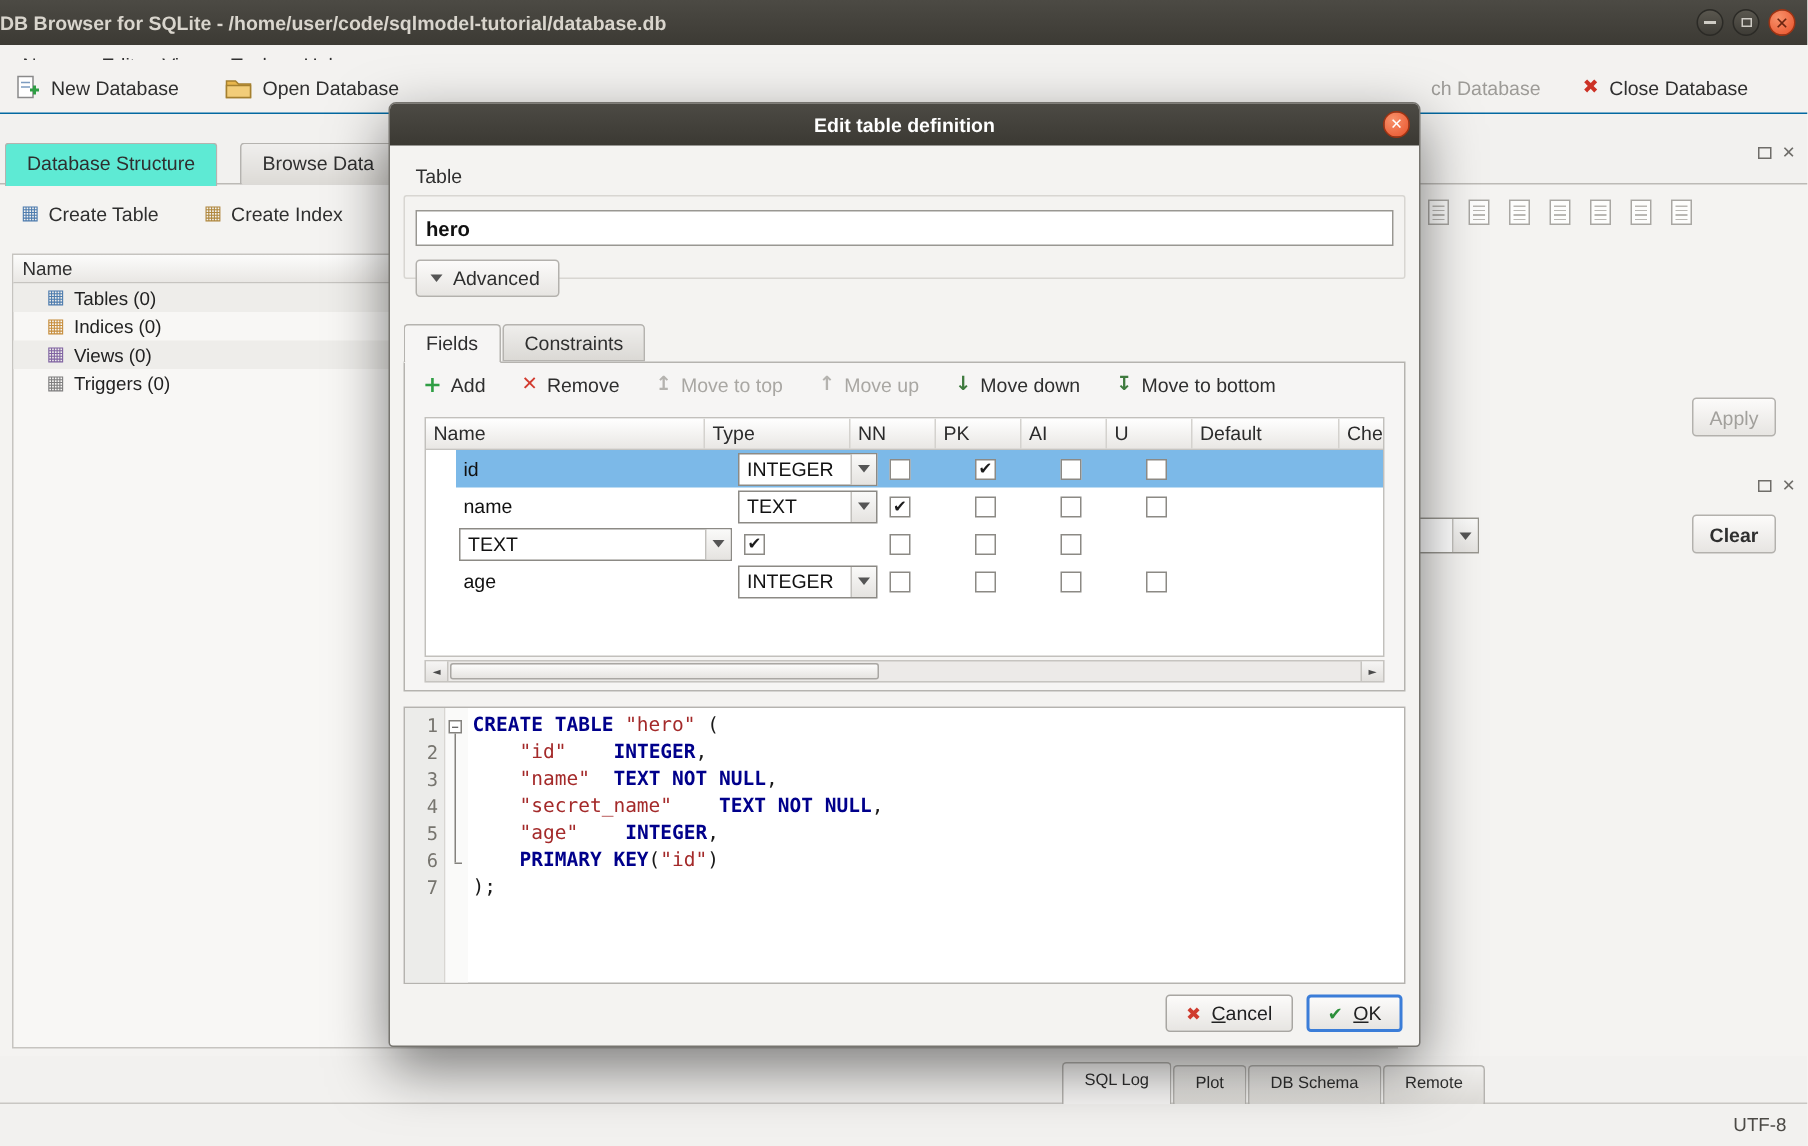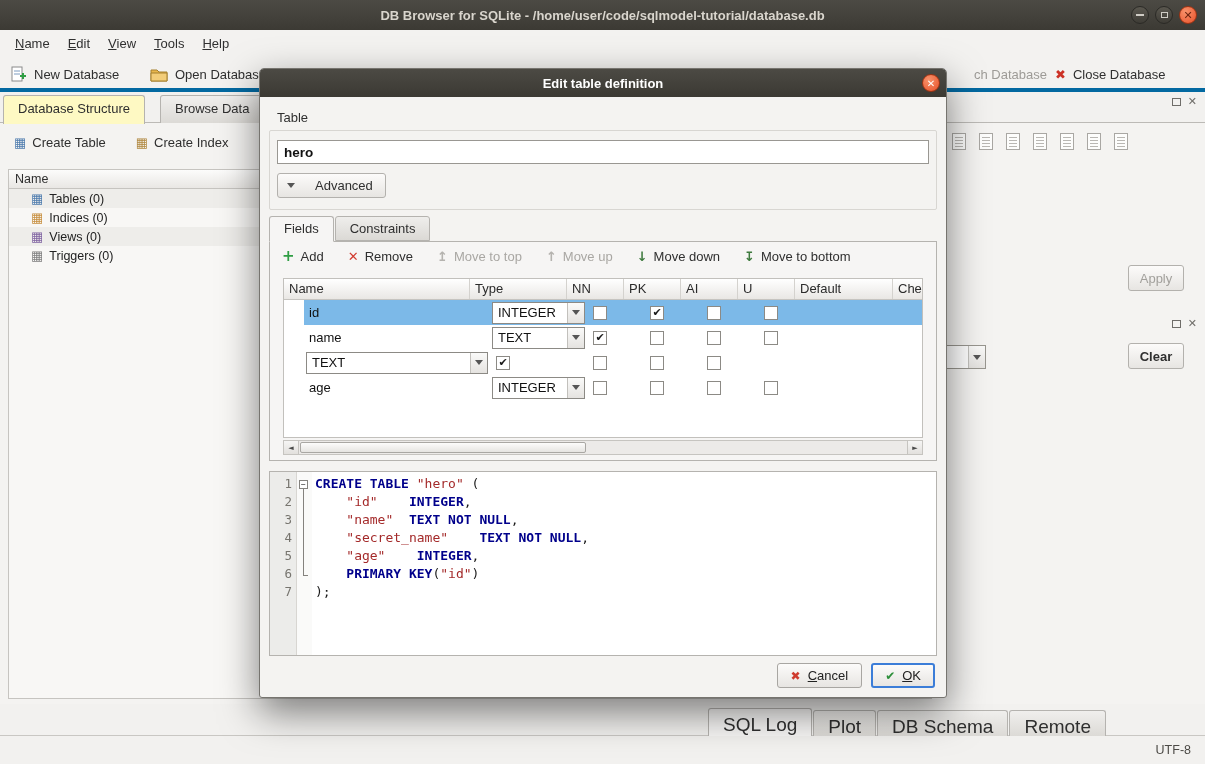--- a/index.html
+++ b/index.html
@@ -7,47 +7,47 @@
   body {
     width:1205px; height:764px; position:relative; overflow:hidden;
     background:#f2f1ef;
     font-family:"Liberation Sans","DejaVu Sans",sans-serif;
     color:#2f2f2f;
   }
   .glyph { font-family:"DejaVu Sans",sans-serif; }
 
   
   .titlebar { position:absolute; left:0; top:0; width:100%; height:30px;
-    background:linear-gradient(#4c4a44,#3c3a34); display:flex; align-items:center; justify-content:center; }
+    background:linear-gradient(#4c4a44,#3c3a34); display:flex; align-items:center; }
   .titlebar .title { color:#d9d5cd; font-size:13px; font-weight:bold; }
   .win-controls { position:absolute; right:8px; top:6px; display:flex; gap:6px; }
   .wc { width:18px; height:18px; border-radius:50%; display:flex; align-items:center; justify-content:center; border:1px solid #2b2a26; }
   .wc.dark { background:linear-gradient(#5a574f,#3e3c36); }
   .wc.close { background:radial-gradient(circle at 35% 30%,#f8926b,#e8512a); border-color:#9e3313; }
   .wc-min { width:8px; height:2px; background:#cfccc5; }
   .wc-max { width:7px; height:6px; border:1px solid #cfccc5; }
   .wc-x { color:#6b2410; font-size:11px; font-weight:bold; line-height:1; }
 
   
   .menubar { position:absolute; top:30px; left:0; width:100%; height:26px; background:#f3f2f0;
     display:flex; align-items:center; padding-left:6px; }
   .menu-item { display:inline-block; padding:3px 9px; font-size:13px; color:#303030; }
   .menu-item::first-letter { text-decoration:underline; }
 
-  .toolbar { position:absolute; top:56px; left:0; width:100%; height:36px; background:#f3f2f0;
-    border-bottom:4px solid #0369a1; }
+  .toolbar { position:absolute; top:40px; left:0; width:100%; height:36px; background:#f3f2f0;
+    border-bottom:1px solid #0369a1; }
   .tbtn { position:absolute; top:4px; height:28px; display:flex; align-items:center; gap:7px; font-size:13px; padding:0 6px; }
-  .tbtn.disabled { color:#9d9b97;margin-left:20px; }
+  .tbtn.disabled { color:#9d9b97; }
   .icon-x-red { color:#cc3226; font-weight:bold; font-size:13px; }
 
   
   .main-tabs { position:absolute; top:92px; left:0; width:100%; height:31px; }
   .mtab { position:absolute; top:3px; height:28px; padding:5px 14px; font-size:13px;
     background:linear-gradient(#f0efed,#dcdad6); border:1px solid #b5b3af; border-bottom:none; border-radius:3px 3px 0 0; }
-  .mtab.selected { background:#fef9c3; height:29px; z-index:2; }
+  .mtab.selected { background:#5eead4; height:29px; z-index:2; }
   .content-bg { position:absolute; top:122px; left:0; width:100%; height:582px; background:#f4f3f1; border-top:1px solid #bcbab6; }
 
   
   .create-row { position:absolute; top:131px; left:8px; display:flex; gap:18px; }
   .cbtn { display:flex; align-items:center; gap:6px; font-size:13px; padding:4px 6px; }
   .sq-icon { font-family:"DejaVu Sans",sans-serif; font-size:13px; line-height:1; }
 
   .tree { position:absolute; top:169px; left:8px; width:924px; height:530px; background:#f8f7f5; border:1px solid #c6c4c0; }
   .tree-header { height:19px; background:linear-gradient(#fcfcfb,#e9e7e4); border-bottom:1px solid #c6c4c0;
     font-size:12.5px; padding:2px 6px; }
@@ -68,42 +68,42 @@
   .clear-btn { position:absolute; top:343px; left:1128px; width:56px; height:26px; color:#2f2f2f;font-weight:bold; }
   .combo-frag { position:absolute; top:345px; left:938px; width:48px; height:24px; background:#fff; border:1px solid #98968f; display:flex; }
   .combo-frag .sp { flex:1; }
   .combo-arrow-box { width:17px; border-left:1px solid #c2c0bc; background:linear-gradient(#fafaf9,#e5e3e0);
     display:flex; align-items:center; justify-content:center; }
   .tri-down { width:0; height:0; border-left:4px solid transparent; border-right:4px solid transparent; border-top:5px solid #555; }
 
   
   .bottom-line { position:absolute; top:735px; left:0; width:100%; height:1px; background:#c9c7c3; }
   .bottom-tabs { position:absolute; top:708px; left:708px; display:flex; align-items:flex-end; }
-  .btab { height:26px; padding:5px 14px; font-size:19px; border:1px solid #b5b3af; border-bottom:none;
+  .btab { height:26px; padding:5px 14px; font-size:11px; border:1px solid #b5b3af; border-bottom:none;
     border-radius:3px 3px 0 0; background:linear-gradient(#f0efed,#dcdad6); margin-right:1px; }
   .btab.selected { background:#f7f6f5; height:28px; }
   .statusbar { position:absolute; bottom:0; left:0; width:100%; height:28px; background:#f2f1ef;
     display:flex; align-items:center; justify-content:flex-end; padding-right:14px; font-size:12.5px; color:#4c4a46; }
 
   
   .dialog { position:absolute; left:259px; top:68px; width:688px; height:630px; background:#f4f3f1;
     border:1px solid #76746f; border-radius:5px 5px 3px 3px; box-shadow:0 14px 38px rgba(0,0,0,.5); z-index:10; }
   .dlg-title { height:28px; background:linear-gradient(#4c4a44,#3b3933); border-radius:4px 4px 0 0;
     display:flex; align-items:center; justify-content:center; position:relative; }
   .dlg-title .ttl { color:#ffffff; font-size:13px; font-weight:bold; }
   .dlg-close { position:absolute; right:6px; top:5px; width:18px; height:18px; border-radius:50%;
     background:radial-gradient(circle at 35% 30%,#f8926b,#e8512a); border:1px solid #9e3313;
     color:#fff; font-size:10px; font-weight:bold; display:flex; align-items:center; justify-content:center; }
   .dlg-body { position:absolute; left:0; top:28px; right:0; bottom:0;border-radius:19px; }
 
   .lbl-table { position:absolute; left:17px; top:13px; font-size:13px; }
-  .group-frame { position:absolute; left:9px; right:9px; top:33px; height:80px; border:1px solid #d8d6d2; border-radius:2px; }
+  .group-frame { position:absolute; left:9px; right:9px; top:33px; height:56px; border:1px solid #d8d6d2; border-radius:2px; }
   .name-input { position:absolute; left:7px; right:7px; top:9px; height:24px; border:1px solid #999792; background:#fff;
     font:700 13.5px "Liberation Sans","DejaVu Sans",sans-serif; padding:0 6px; color:#111; }
-  .adv-btn { position:absolute; left:7px; top:42px; display:inline-flex; align-items:center; gap:20px;
+  .adv-btn { position:absolute; left:7px; top:42px; display:inline-flex; align-items:center; gap:7px;
     padding:4px 12px 4px 9px; border:1px solid #b3b1ad; border-radius:3px; background:linear-gradient(#fcfbfa,#e7e5e2); font-size:13px; }
 
   .dlg-tabs { position:absolute; left:9px; top:119px; display:flex; }
   .dtab { height:25px; padding:4px 14px; font-size:13px; border:1px solid #b5b3af; border-radius:3px 3px 0 0;
     background:linear-gradient(#efeeec,#dbd9d5); margin-right:1px;text-align:right; }
   .dtab.selected { background:#f6f5f4; height:26px; border-bottom:1px solid #f6f5f4; z-index:3; }
 
   .fields-panel { position:absolute; left:9px; right:9px; top:144px; height:220px; border:1px solid #b5b3af; background:#f6f5f4; z-index:2; }
   .fpanel-toolbar { position:absolute; left:12px; top:7px; display:flex; gap:24px; align-items:center; }
   .ftool { display:flex; align-items:center; gap:6px; font-size:13px; color:#2f2f2f; }

